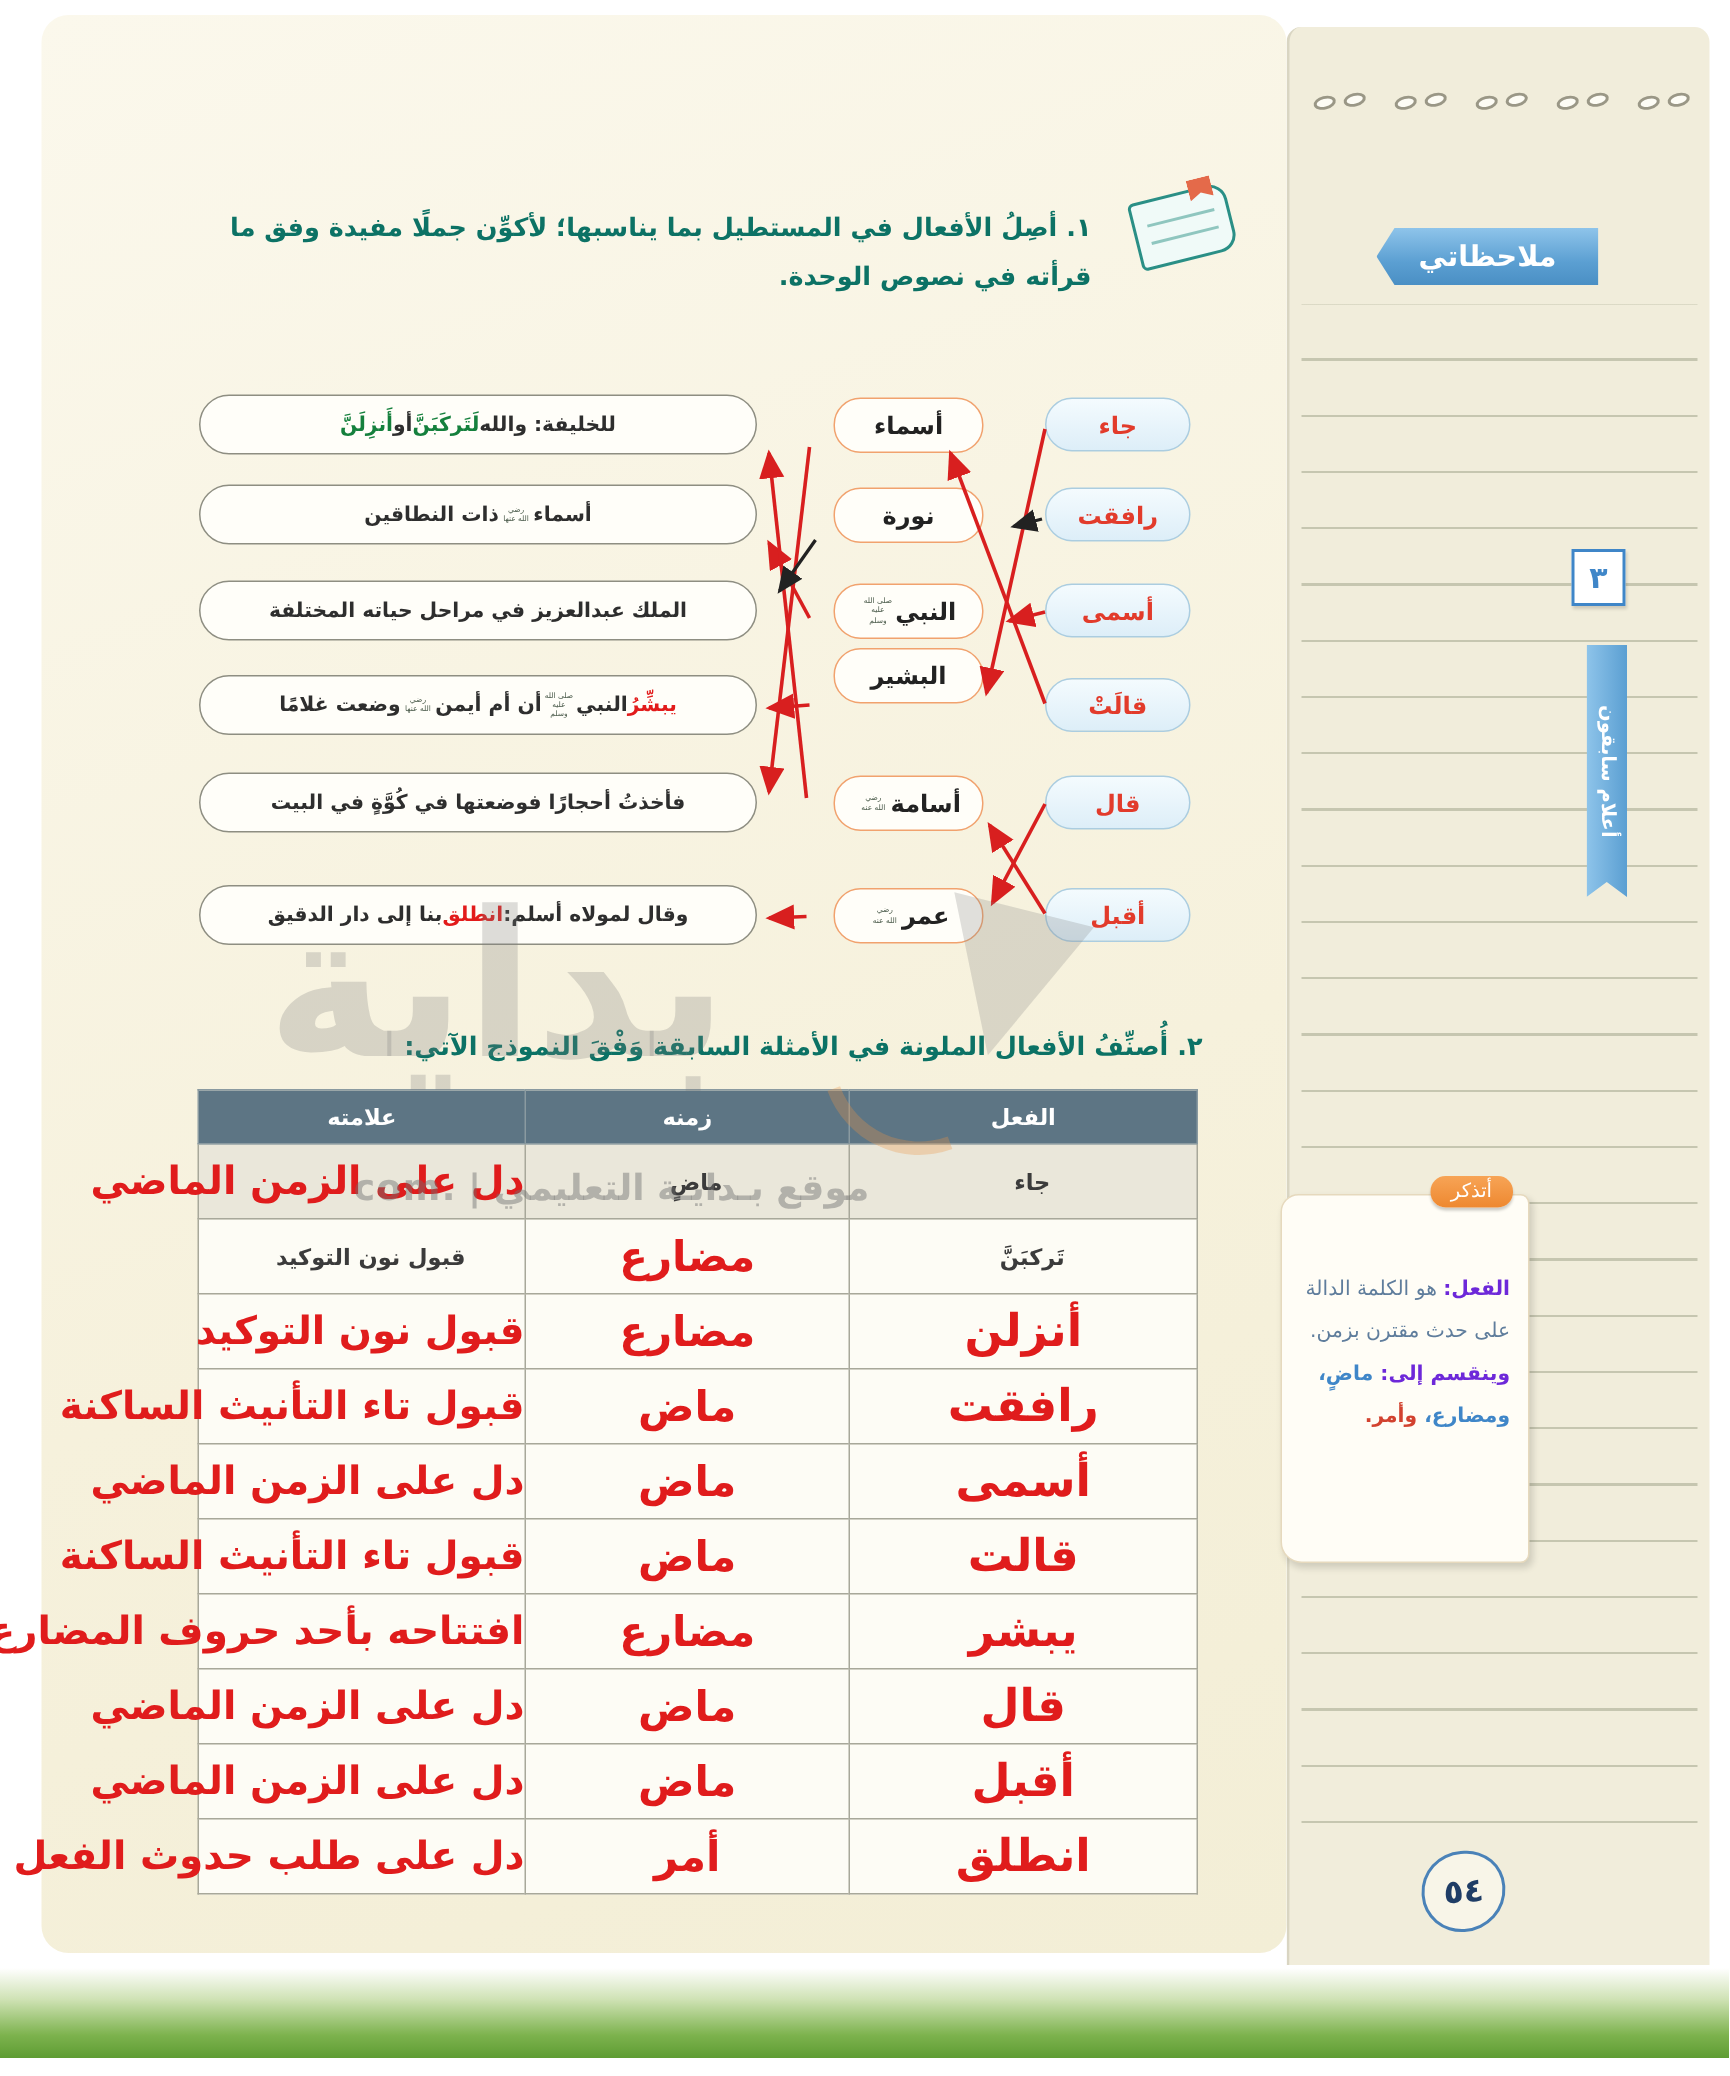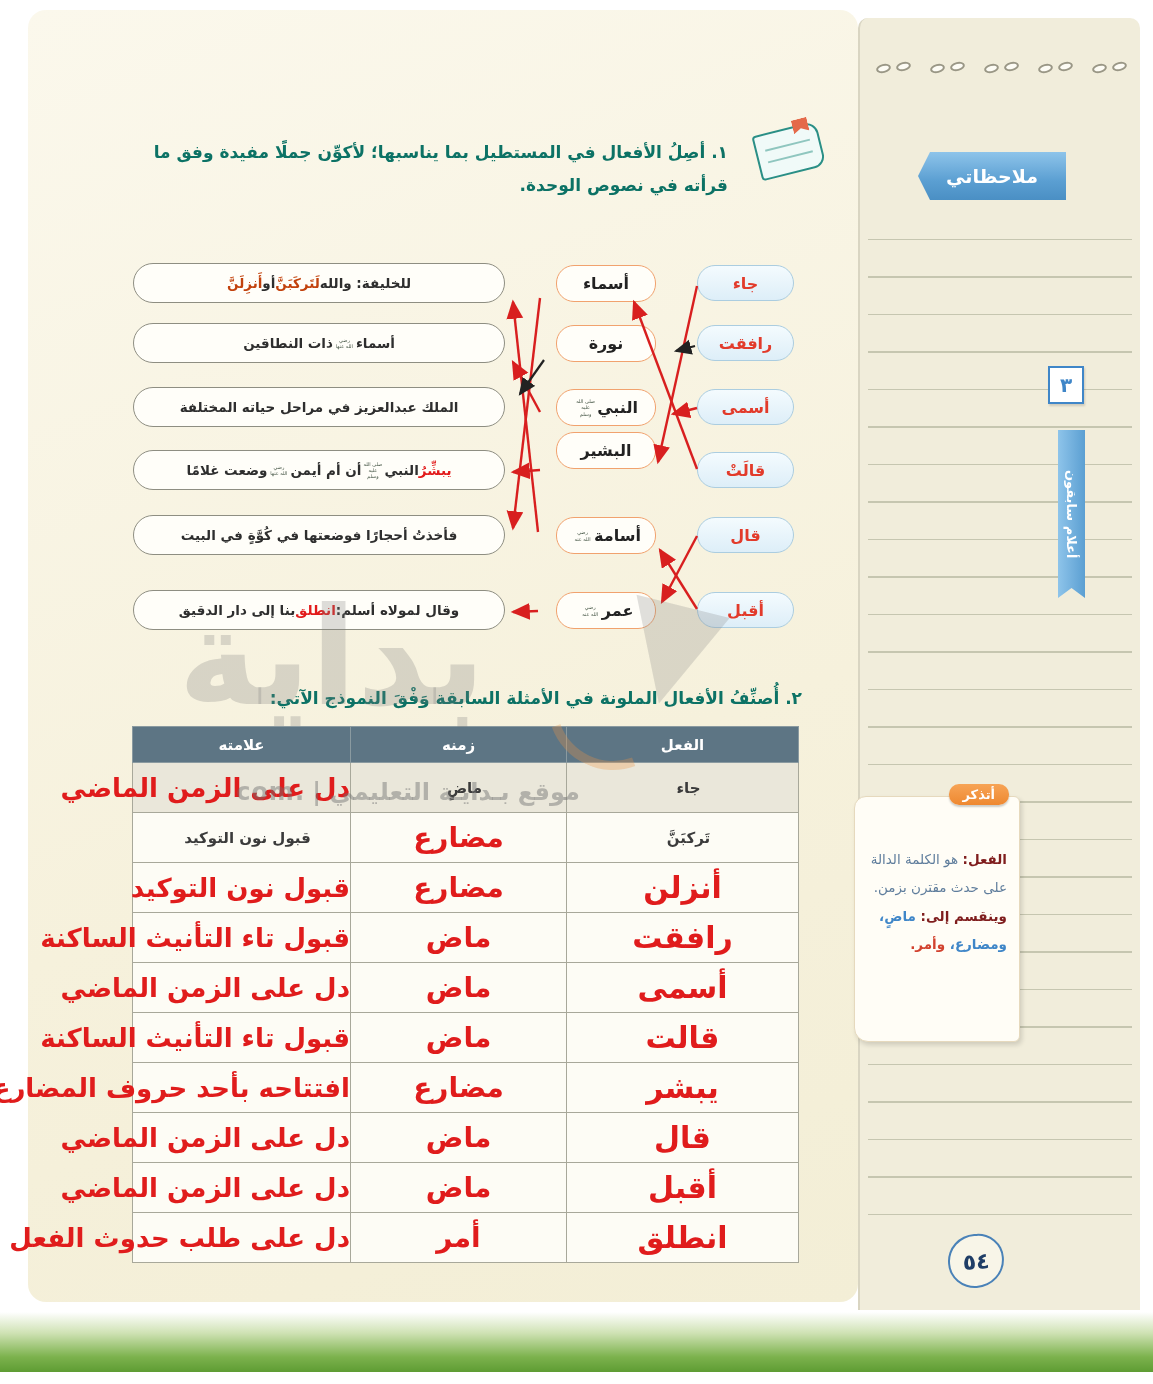--- a/index.html
+++ b/index.html
@@ -55,21 +55,21 @@
     position: absolute; right: 353px; width: 372px; height: 40px; padding: 0 12px;
     background: #fffef9; border: 1.3px solid #8e8e82; border-radius: 20px;
     color: #2e2e2e; font-weight: bold; font-size: 13.5px;
     display: flex; align-items: center; justify-content: center; white-space: nowrap;
   }
   .seal {
     display: inline-block; width: 19px; font-size: 5px; line-height: 1.25;
     color: #4a5a4a; font-weight: normal; text-align: center; vertical-align: middle;
     margin: 0 2px; white-space: normal;
   }
-  .c-or { color: #c2410c; }
+  .c-or { color: #15803d; }
   .c-red { color: #e21b1b; }
   .arrows-svg { position:absolute; left:0; top:0; width:830px; height:660px; pointer-events:none; z-index:4; }
   
   .sec2 {
     position: absolute; top: 678px; right: 56px; left: 60px;
     color: #0c7265; font-weight: bold; font-size: 17px; text-align: right;
   }
   table.cls {
     position: absolute; left: 104px; top: 716px; width: 666px;
     border-collapse: collapse; table-layout: fixed; direction: rtl;
@@ -114,21 +114,21 @@
   }
   .ruled {
     position: absolute; left: 8px; right: 8px; top: 185px; bottom: 60px;
     background: repeating-linear-gradient(to bottom, transparent 0px, transparent 36px, #c6c6b0 36px, #c6c6b0 37.5px);
   }
   .hole {
     position: absolute; width: 15px; height: 9px; border-radius: 50%;
     background: #fdfcf5; border: 2px solid #9a9786; transform: rotate(-14deg);
   }
   .notes-title {
-    position: absolute; left: 58px; top: 134px; width: 148px; height: 48px;
+    position: absolute; left: 58px; top: 134px; width: 148px; height: 38px;
     background: linear-gradient(180deg, #8ec4ea 0%, #5b9fd2 60%, #4a8fc4 100%);
     clip-path: polygon(0 50%, 12px 0, 100% 0, 100% 100%, 12px 100%);
     color: #fff; font-weight: bold; font-size: 19px;
     display: flex; align-items: center; justify-content: center;
     box-shadow: 0 2px 3px rgba(0,0,0,0.2);
   }
   .side-num {
     position: absolute; left: 188px; top: 348px; width: 36px; height: 38px;
     background: #fff; border: 2px solid #3f86c8; color: #3f86c8;
     font-size: 20px; font-weight: bold;
@@ -145,28 +145,28 @@
     letter-spacing: 2px;
   }
   .reminder {
     position: absolute; left: -6px; top: 778px; width: 166px; height: 246px;
     background: #fffdf6; border: 1px solid #e6d9bd; border-radius: 12px 6px 6px 14px;
     box-shadow: 2px 3px 5px rgba(0,0,0,0.14);
   }
   .reminder-tab {
     position: absolute; top: -13px; right: 10px; padding: 3px 14px;
     background: linear-gradient(#f7a456, #ee8830); border-radius: 10px;
-    color: #fff; font-size: 13px; font-weight: bold;
+    color: #fff; font-size: 13px; font-weight: normal;
     box-shadow: 0 2px 2px rgba(0,0,0,0.2);
   }
   .reminder-body {
     position: absolute; top: 48px; right: 12px; left: 10px;
     font-size: 13.5px; line-height: 2.1; text-align: right; color: #5f7d9c;
   }
-  .rem-bold { color: #7f1d1d; font-weight: bold; }
+  .rem-bold { color: #6d28d9; font-weight: bold; }
   .rem-blue { color: #3f86c8; font-weight: bold; }
   .rem-red  { color: #d2422f; font-weight: bold; }
   .page-circle {
     position: absolute; left: 88px; top: 1216px; width: 56px; height: 54px;
     border: 2.5px solid #4a82b8; border-radius: 50% 46% 52% 48%;
     background: #f8f5e8; color: #1f3d66; font-size: 22px; font-weight: bold;
     display: flex; align-items: center; justify-content: center;
     transform: rotate(-4deg);
   }
   

